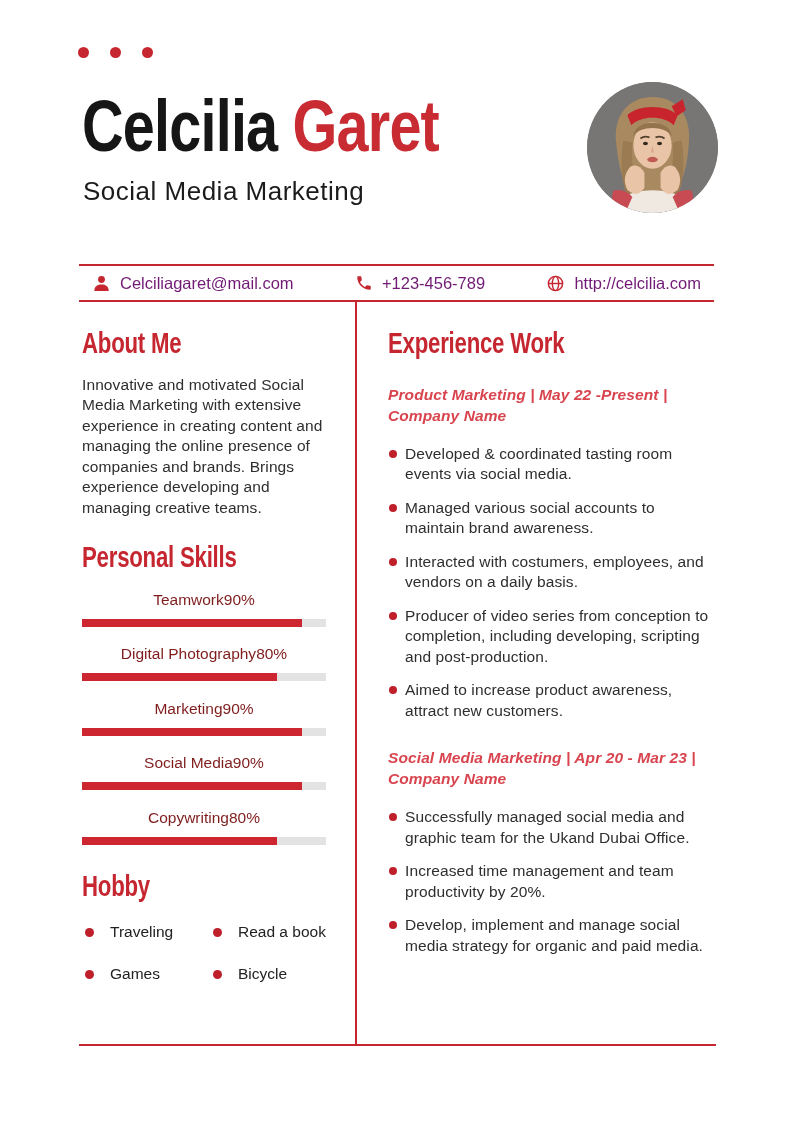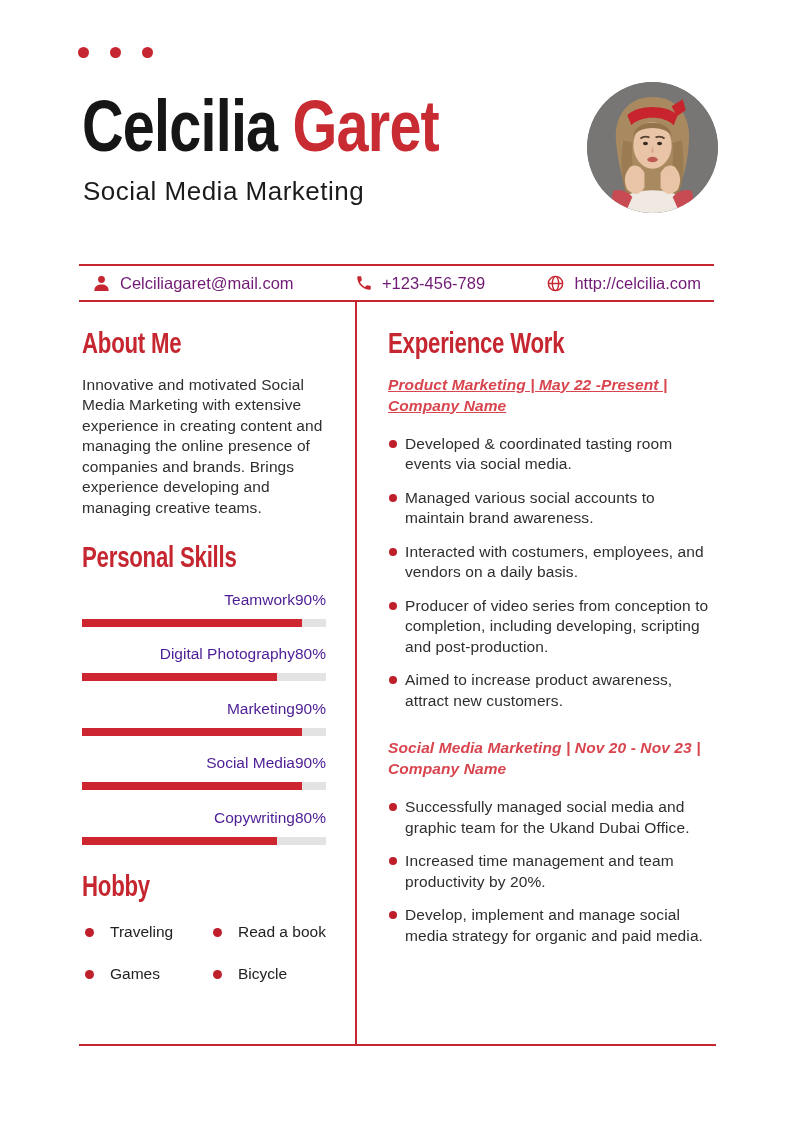--- a/index.html
+++ b/index.html
@@ -34,33 +34,33 @@
   .col-left{position:absolute;left:82px;top:326px;width:244px;}
   .col-right{position:absolute;left:388px;top:326px;width:330px;}
   h2.sec{margin:0;font-size:30px;font-weight:800;color:var(--red);line-height:1.15;}
   .cond{display:inline-block;transform:scaleX(0.74);transform-origin:0 50%;
         white-space:nowrap;letter-spacing:-.3px;}
   h2.mt1{margin-top:22px;} h2.mt2{margin-top:24px;}
   p.about{margin:14px 0 0;font-size:15.5px;line-height:20.5px;letter-spacing:.1px;color:var(--text);}
   
   #skills{margin-top:16px;}
   .skill{margin-bottom:18.5px;}
-  .skill-top{display:flex;justify-content:flex-end;align-items:baseline;
-             font-size:15.5px;color:#4c1d95;margin-bottom:10px;}
+  .skill-top{display:flex;justify-content:center;align-items:baseline;
+             font-size:15.5px;color:#7f1d1d;margin-bottom:10px;}
   .track{width:100%;height:8px;background:var(--track);}
   .fill{height:8px;background:#ce2631;}
   
   .hobby-grid{margin-top:20px;display:grid;grid-template-columns:128px auto;row-gap:24px;}
   .hobby-item{display:flex;align-items:center;font-size:15.5px;color:#222;}
   .hobby-item .dot{width:9px;height:9px;border-radius:50%;background:var(--red-dark);
                    margin:0 16px 0 3px;flex:0 0 auto;}
   
   .job-title{margin:26px 0 0;font-size:15.5px;line-height:21px;font-style:italic;
              font-weight:600;color:var(--red-light);letter-spacing:.1px;}
-  .job-title.first{margin-top:13px;text-decoration:underline;}
+  .job-title.first{margin-top:23px;}
   ul.bullets{list-style:none;margin:18px 0 0;padding:0;}
   ul.bullets li{position:relative;padding-left:17px;margin-bottom:13px;
                 font-size:15.5px;line-height:20.5px;letter-spacing:.1px;color:var(--text);}
   ul.bullets li::before{content:'';position:absolute;left:1px;top:6px;width:8px;height:8px;
                 border-radius:50%;background:var(--red-dark);}
 </style>
 </head>
 <body>
 
 <div id="page">
@@ -210,21 +210,21 @@
     <h2 class="sec"><span class="cond">Experience Work</span></h2>
     <div id="jobs">
         <h3 class="job-title first">Product Marketing | May 22 -Present | Company Name</h3>
         <ul class="bullets">
           <li>Developed &amp; coordinated tasting room events via social media.</li>
           <li>Managed various social accounts to maintain brand awareness.</li>
           <li>Interacted with costumers, employees, and vendors on a daily basis.</li>
           <li>Producer of video series from conception to completion, including developing, scripting and post-production.</li>
           <li>Aimed to increase product awareness, attract new customers.</li>
         </ul>
-        <h3 class="job-title">Social Media Marketing | Nov 20 - Nov 23 | Company Name</h3>
+        <h3 class="job-title">Social Media Marketing | Apr 20 - Mar 23 | Company Name</h3>
         <ul class="bullets">
           <li>Successfully managed social media and graphic team for the Ukand Dubai Office.</li>
           <li>Increased time management and team productivity by 20%.</li>
           <li>Develop, implement and manage social media strategy for organic and paid media.</li>
         </ul>
       </div>
   </section>
 
 </div>
 

